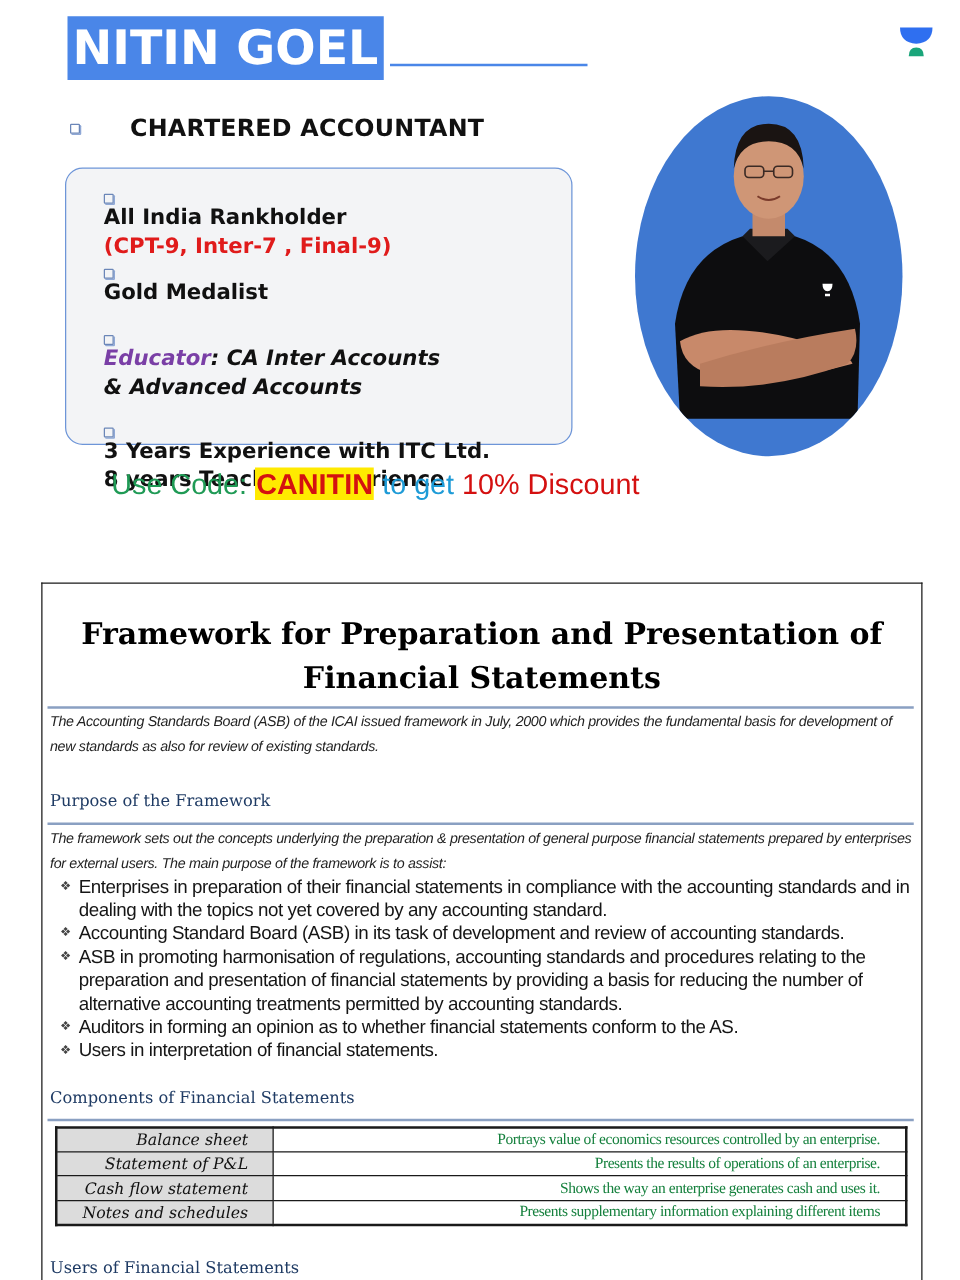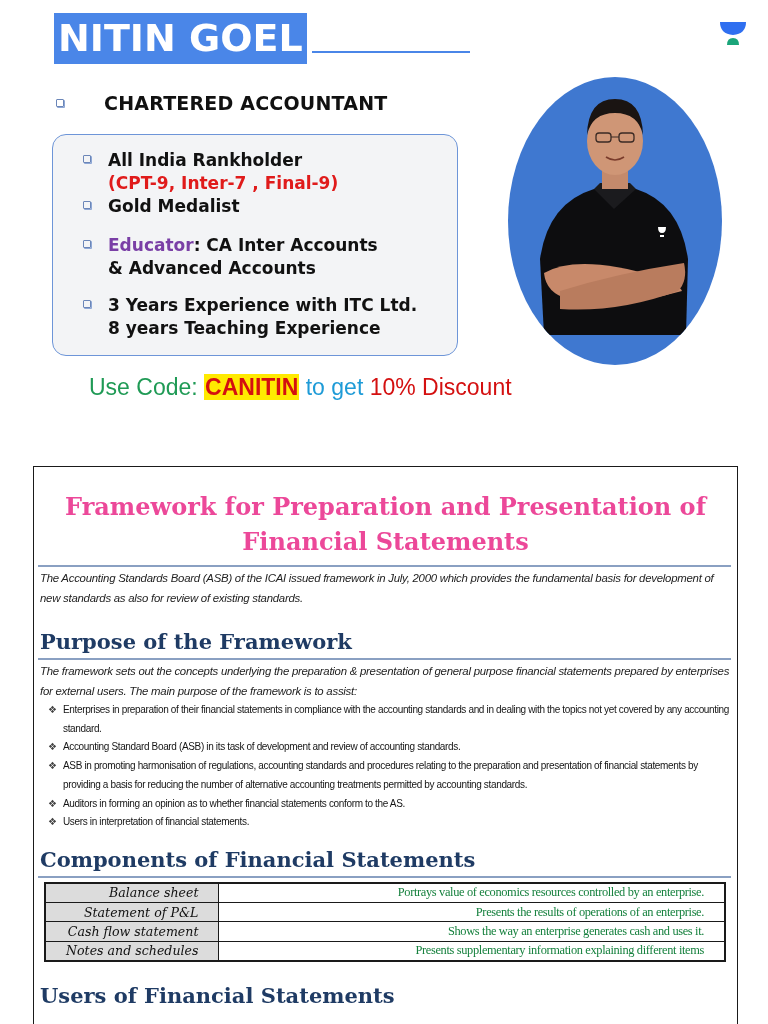--- a/index.html
+++ b/index.html
@@ -45,28 +45,28 @@
       font-size: 19px; color: #111111; letter-spacing: 0.2px;
     }
 
     .credentials {
       position: absolute; left: 52px; top: 134px;
       width: 406px; height: 222px;
       border: 1.5px solid #6d95d8; border-radius: 14px;
       background: #f3f4f6;
       padding: 14px 0 0 30px;
     }
-    .cred-item { display: flex; align-items: flex-start; margin-bottom: 12px; }
+    .cred-item { display: flex; align-items: flex-start; margin-bottom: 12px; flex-direction: column; }
     .cred-item .sq-bullet { margin-top: 6px; margin-right: 17px; flex: 0 0 auto; }
     .cred-lines { font-family: "DejaVu Sans", sans-serif; font-weight: bold; font-size: 17px; line-height: 23px; color: #111; }
     .cred-lines .red { color: #e01b1b; }
     .cred-lines .purple { color: #7a3fa6; }
     .cred-item.c1 { margin-bottom: 0; }
     .cred-item.c2 { margin-bottom: 16px; }
-    .cred-item.c3 { margin-bottom: 14px; }
+    .cred-item.c3 { margin-bottom: 14px; font-style: italic; }
 
     .promo {
       position: absolute; left: 55px; top: 374px;
       font-family: "Liberation Sans", sans-serif; font-size: 23px;
       white-space: nowrap;
       margin-left: 34px;
     }
     .promo .green { color: #1f9a55; }
     .promo .code { color: #d41010; background: #ffea00; font-weight: bold; padding: 0 1px; }
     .promo .blue { color: #1e9bd7; }
@@ -82,44 +82,44 @@
     
     .doc {
       position: absolute; left: 33px; top: 466px;
       width: 705px; height: 570px;
       border: 1.5px solid #1a1a1a; border-bottom: none;
       background: #ffffff;
     }
     .doc-title {
       text-align: center; margin-top: 22px;
       font-family: "DejaVu Serif", serif; font-weight: bold;
-      font-size: 24px; line-height: 35px; color: #ec4899;
+      font-size: 24px; line-height: 35px; color: #000000;
     }
     .rule { height: 2px; background: #8aa0c2; margin: 0 6px 0 4px; }
     .doc .rule.r1 { margin-top: 6px; }
     .italic-para {
       font-family: Liberation Sans, sans-serif; font-style: italic;
       font-size: 11.4px; line-height: 19.5px; color: #222;
       padding: 2px 6px 0 6px; letter-spacing: -0.25px;
     }
     .section-heading {
-      font-family: "DejaVu Serif", serif; font-weight: bold;
-      font-size: 21px; color: #1f3b64;
+      font-family: "DejaVu Serif", serif; font-weight: normal;
+      font-size: 13px; color: #1f3b64;
       padding: 0 6px; line-height: 24px;
     }
     .sh1 { margin-top: 22px; }
     .sh2 { margin-top: 16px; }
     .sh3 { margin-top: 22px; }
     .doc .rule.r2 { margin-top: 4px; }
     .bullet-list { padding: 0 6px 0 14px; }
     .bullet-list li {
       list-style: none; position: relative;
       padding-left: 15px;
       font-family: "Liberation Sans", sans-serif;
-      font-size: 10px; line-height: 18.7px; color: #151515;
+      font-size: 15px; line-height: 18.7px; color: #151515;
       letter-spacing: -0.35px;
     }
     .bullet-list li::before {
       content: "\2756"; position: absolute; left: 0; top: 0;
       font-size: 10px; color: #444;
     }
     .comp-table {
       margin: 4px 10px 0 10px;
       border-collapse: collapse; width: 682px;
       border: 2px solid #1a1a1a;

